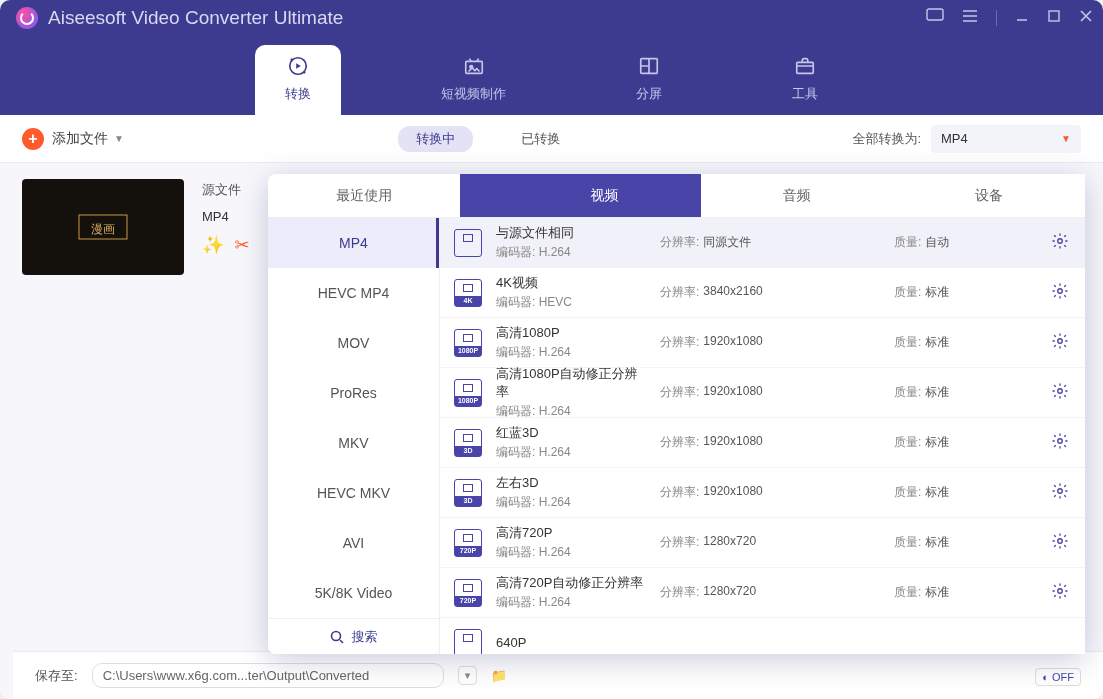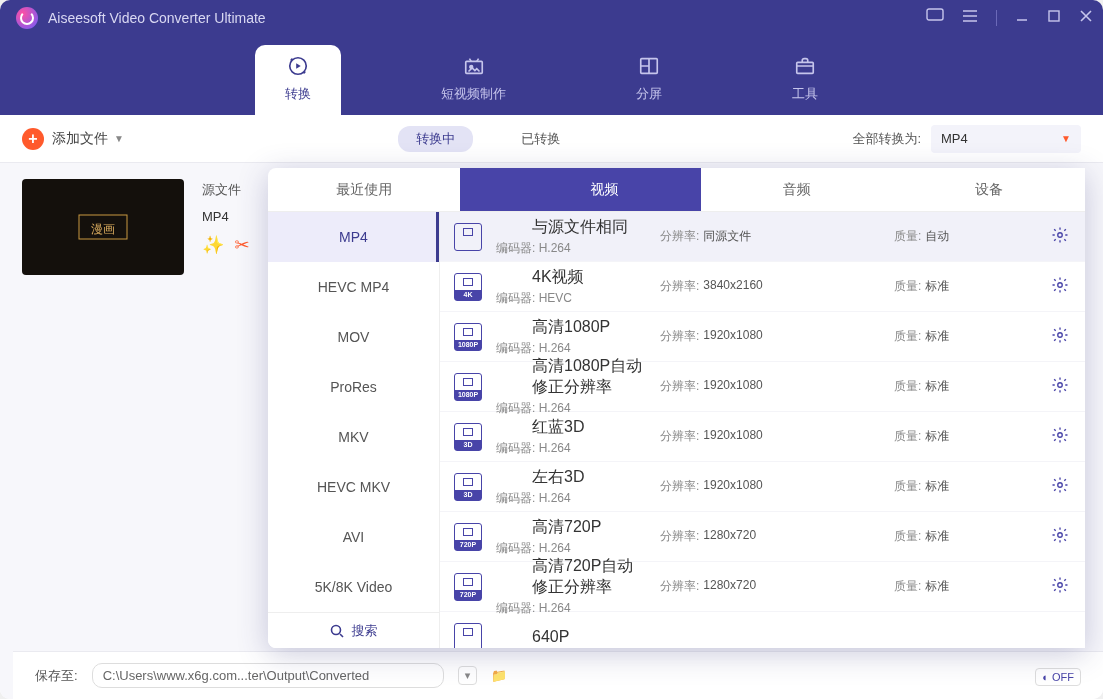--- a/index.html
+++ b/index.html
@@ -2,21 +2,21 @@
 <html><head>
 <meta charset="utf-8">
 <style>
 * { box-sizing: border-box; margin: 0; padding: 0; font-family: "Microsoft YaHei", "Segoe UI", sans-serif; }
 body { background: #f0f0f0; overflow: hidden; }
 .window { width: 1103px; height: 699px; background: #fff; border-radius: 10px; overflow: hidden; position: relative; display: flex; flex-direction: column; }
 .titlebar { height: 115px; background: #3c3b8f; color: #fff; position: relative; }
 .title-row { display: flex; align-items: center; height: 36px; padding: 0 16px; }
 .logo { width: 22px; height: 22px; border-radius: 50%; background: radial-gradient(circle at 30% 30%, #ff4fa3, #6a5cff); margin-right: 10px; position: relative; }
 .logo::after { content: ""; position: absolute; width: 10px; height: 10px; border: 2px solid #fff; border-radius: 50%; border-top-color: transparent; left: 4px; top: 4px; }
-.app-title { font-size: 14px; color: #d9d8f2; }
+.app-title { font-size: 19px; color: #d9d8f2; }
 .win-controls { position: absolute; right: 10px; top: 0; height: 36px; display: flex; align-items: center; gap: 18px; color: #c6c5ec; }
 .win-controls span, .win-controls svg { cursor: pointer; }
 .main-tabs { display: flex; justify-content: center; gap: 70px; height: 79px; align-items: flex-end; }
 .main-tab { display: flex; flex-direction: column; align-items: center; gap: 8px; color: #c6c5ec; padding: 10px 30px 12px; cursor: pointer; font-size: 13px; }
 .main-tab.active { background: #fff; color: #3c3b8f; border-radius: 10px 10px 0 0; }
 .main-tab svg { width: 26px; height: 22px; }
 .toolbar { height: 48px; background: #fff; border-bottom: 1px solid #eaeaf0; display: flex; align-items: center; padding: 0 22px; gap: 14px; }
 .add-btn { display: flex; align-items: center; gap: 8px; cursor: pointer; color: #444; font-size: 14px; }
 .add-btn .plus { width: 22px; height: 22px; border-radius: 50%; background: #ff5a2c; color: #fff; display: flex; align-items: center; justify-content: center; font-size: 16px; font-weight: bold; }
 .add-btn .caret { font-size: 10px; color: #888; margin-left: -2px; }
@@ -33,38 +33,38 @@
 .file-info { display: flex; flex-direction: column; gap: 10px; padding-top: 2px; }
 .file-info .lbl { font-size: 13px; color: #555; }
 .file-info .fmt { font-size: 13px; color: #333; }
 .file-info .icons { display: flex; gap: 10px; font-size: 18px; color: #ff5a2c; }
 .bottom { position: absolute; left: 13px; right: 0; bottom: 0; height: 48px; background: #fff; border-top: 1px solid #eaeaf0; display: flex; align-items: center; padding: 0 22px; gap: 14px; font-size: 13px; color: #555; }
 .bottom .path { flex: 0 0 auto; border: 1px solid #ddd; border-radius: 10px; padding: 4px 10px; color: #666; width: 352px; white-space: nowrap; overflow: hidden; text-overflow: ellipsis; }
 .bottom .mini-btn { border: 1px solid #ddd; border-radius: 4px; padding: 2px 6px; font-size: 11px; color: #888; cursor: pointer; }
 .bottom-right { margin-left: auto; display: flex; align-items: center; gap: 24px; flex-direction: column; }
 
 
-.popup { position: absolute; top: 168px; left: 268px; width: 817px; height: 480px; background: #fff; border-radius: 8px 0 0 8px; box-shadow: 0 6px 30px rgba(50,50,120,0.25); display: flex; flex-direction: column; overflow: hidden; }
+.popup { position: absolute; top: 174px; left: 268px; width: 817px; height: 480px; background: #fff; border-radius: 8px 0 0 8px; box-shadow: 0 6px 30px rgba(50,50,120,0.25); display: flex; flex-direction: column; overflow: hidden; }
 .popup-tabs { height: 44px; display: flex; border-bottom: 1px solid #eee; }
 .ptab { flex: 1; display: flex; align-items: center; justify-content: center; font-size: 14px; color: #666; cursor: pointer; }
 .ptab.active { background: #4844a8; color: #fff; padding-left: 48px; }
 .popup-body { flex: 1; display: flex; overflow: hidden; }
 .plist { width: 172px; border-right: 1px solid #eee; overflow-y: auto; display: flex; flex-direction: column; position: relative; }
 .plist-item { height: 50px; display: flex; align-items: center; justify-content: center; font-size: 14px; color: #555; cursor: pointer; }
 .plist-item.selected { background: #edecfa; color: #3c3b8f; position: relative; }
 .plist-item.selected::after { content: ""; position: absolute; right: 0; top: 0; bottom: 0; width: 3px; background: #3c3b8f; }
 .search-row { height: 36px; border-top: 1px solid #eee; display: flex; align-items: center; justify-content: center; gap: 8px; color: #3c3b8f; font-size: 13px; cursor: pointer; background:#fff; }
 .presets { flex: 1; overflow-y: auto; }
 .preset { height: 50px; display: flex; align-items: center; padding: 0 16px 0 14px; gap: 14px; border-bottom: 1px solid #f4f4f8; cursor: pointer; }
 .preset.sel { background: #f1f1f9; }
 .preset .badge { width: 28px; height: 28px; border: 1.5px solid #4844a8; border-radius: 3px; display: flex; flex-direction: column; align-items: center; justify-content: flex-end; color: #4844a8; font-size: 7px; font-weight: bold; padding-bottom: 1px; position: relative; }
 .preset .badge .bstrip { position: absolute; left: 0; right: 0; bottom: 0; height: 10px; background: #4844a8; color: #fff; display: flex; align-items: center; justify-content: center; font-size: 7px; }
 .preset .badge .bdot { position: absolute; top: 4px; width: 10px; height: 8px; border: 1px solid #4844a8; }
 .preset .pcol1 { width: 150px; display: flex; flex-direction: column; gap: 2px; }
-.preset .pname { font-size: 16px; color: #333; margin-left: 36px; }
+.preset .pname { font-size: 13px; color: #333; }
 .preset .psub { font-size: 12px; color: #888; }
 .preset .pcol2 { width: 220px; font-size: 12px; color: #888; display:flex; gap:4px; }
 .preset .pcol3 { flex: 1; font-size: 12px; color: #888; display:flex; gap:4px; }
 .preset .gear { color: #4844a8; cursor: pointer; }
 
 
 .plist::-webkit-scrollbar, .presets::-webkit-scrollbar { width: 6px; }
 .plist::-webkit-scrollbar-thumb, .presets::-webkit-scrollbar-thumb { background: #ddd; border-radius: 3px; }
 </style>
 </head>

